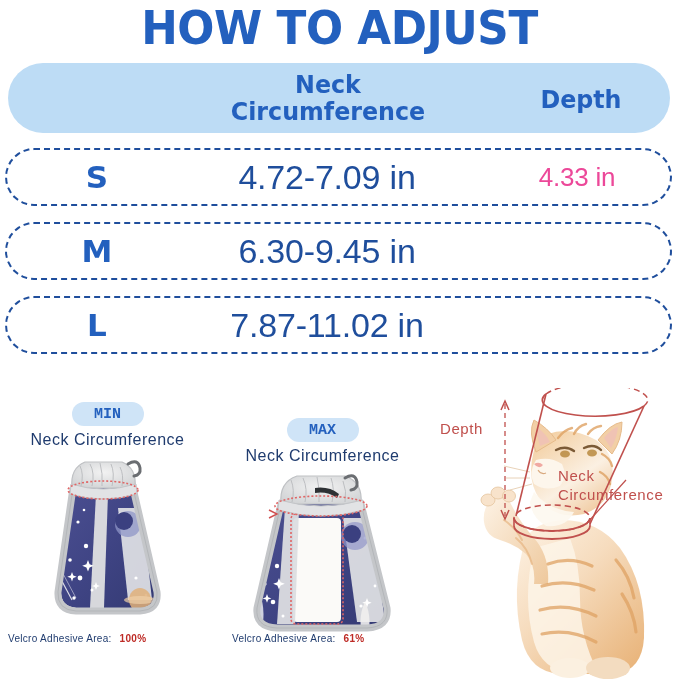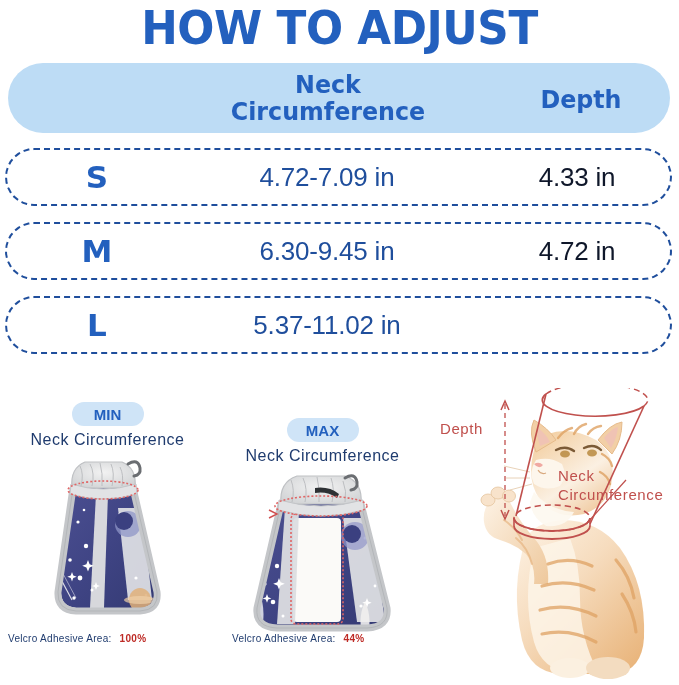--- a/index.html
+++ b/index.html
@@ -78,48 +78,48 @@
     font-family: "DejaVu Sans", sans-serif;
     font-weight: bold;
     font-size: 31px;
     color: #2360BE;
   }
   .cell-neck {
     position: absolute;
     left: 160px; top: 0; width: 320px; height: 54px;
     display: flex; align-items: center; justify-content: center;
     font-family: "Liberation Sans", sans-serif;
-    font-size: 26px;
+    font-size: 34px;
     color: #1F4E9C;
     letter-spacing: -0.2px;
   }
   .cell-depth {
     position: absolute;
     left: 480px; top: 0; width: 180px; height: 54px;
     display: flex; align-items: center; justify-content: center;
     font-family: "Liberation Sans", sans-serif;
     font-size: 26px;
-    color: #0f172a;
+    color: #ec4899;
     letter-spacing: -0.2px;
   }
 
   
   .panel { position: absolute; top: 398px; width: 215px; height: 287px; }
   .panel.min { left: 0px; }
   .panel.max { left: 215px; margin-top: 16px; }
 
   .badge {
     position: absolute;
     top: 4px; left: 50%;
     transform: translateX(-50%);
     width: 72px; height: 24px;
     background: #CFE4F7;
     border-radius: 12px;
     display: flex; align-items: center; justify-content: center;
-    font-family: Liberation Sans, sans-serif;
+    font-family: Liberation Mono, monospace;
     font-weight: bold;
     font-size: 15px;
     color: #2360BE;
   }
   .sub-label {
     position: absolute;
     top: 33px; left: 0; width: 215px;
     text-align: center;
     font-family: "Liberation Sans", sans-serif;
     font-size: 16px;
@@ -176,26 +176,25 @@
 
   <div class="size-row r0">
     <div class="cell-size">S</div>
     <div class="cell-neck">4.72-7.09 in</div>
     <div class="cell-depth">4.33 in</div>
   </div>
 
   <div class="size-row r1">
     <div class="cell-size">M</div>
     <div class="cell-neck">6.30-9.45 in</div>
-    <div class="cell-depth">4.72 in</div>
   </div>
 
   <div class="size-row r2">
     <div class="cell-size">L</div>
-    <div class="cell-neck">5.37-11.02 in</div>
+    <div class="cell-neck">7.87-11.02 in</div>
   </div>
 
   <div class="panel min">
     <div class="badge">MIN</div>
     <div class="sub-label">Neck Circumference</div>
 
     <div class="cone-wrap">
       <svg width="215" height="180" viewBox="0 0 215 180">
         <defs>
           <linearGradient id="navyMin" x1="0" y1="0" x2="1" y2="1">
@@ -358,21 +357,21 @@
 
         <path d="M130,12 q10,-6 12,4 q1,7 -6,8" fill="none" stroke="#6b6e72" stroke-width="3" stroke-linecap="round"></path>
       </svg>
     </div>
   </div>
 
   <div class="velcro-line min">
     <span>Velcro Adhesive Area:</span><span class="velcro-val">100%</span>
   </div>
   <div class="velcro-line max">
-    <span>Velcro Adhesive Area:</span><span class="velcro-val">44%</span>
+    <span>Velcro Adhesive Area:</span><span class="velcro-val">61%</span>
   </div>
 
   <div class="cat-panel">
     <svg width="249" height="297" viewBox="0 0 249 297">
       <defs>
         <linearGradient id="furBody" x1="0.1" y1="0" x2="0.95" y2="1">
           <stop offset="0%" stop-color="#fdf1e2"></stop>
           <stop offset="40%" stop-color="#f6dcbe"></stop>
           <stop offset="100%" stop-color="#e8b277"></stop>
         </linearGradient>

